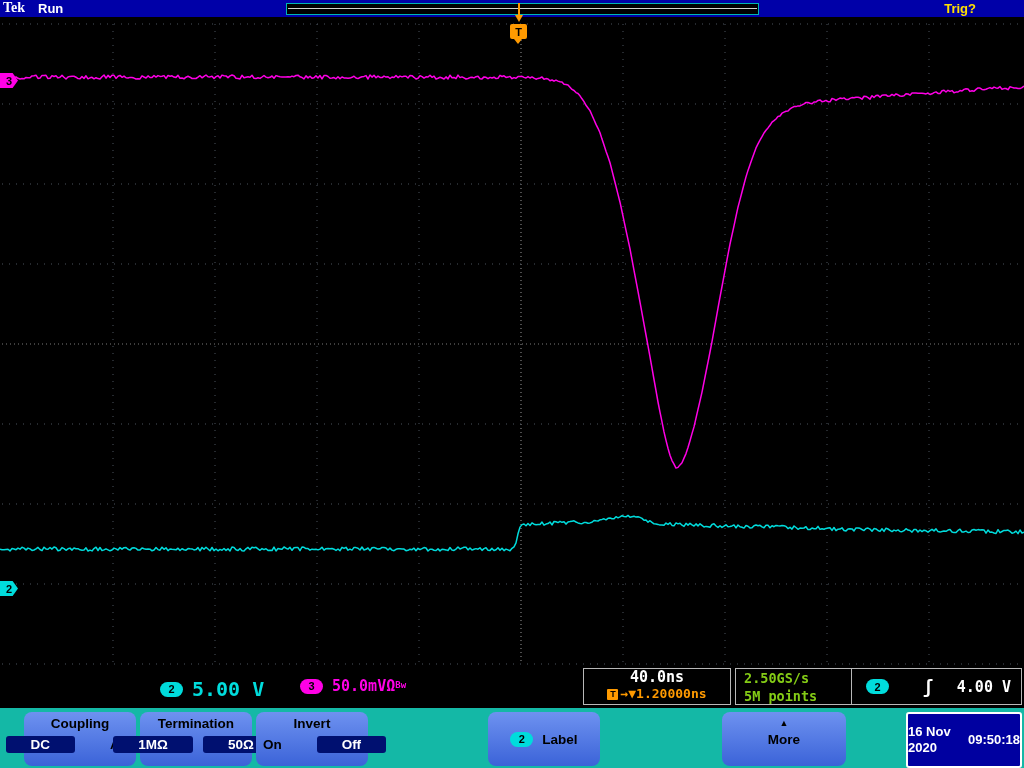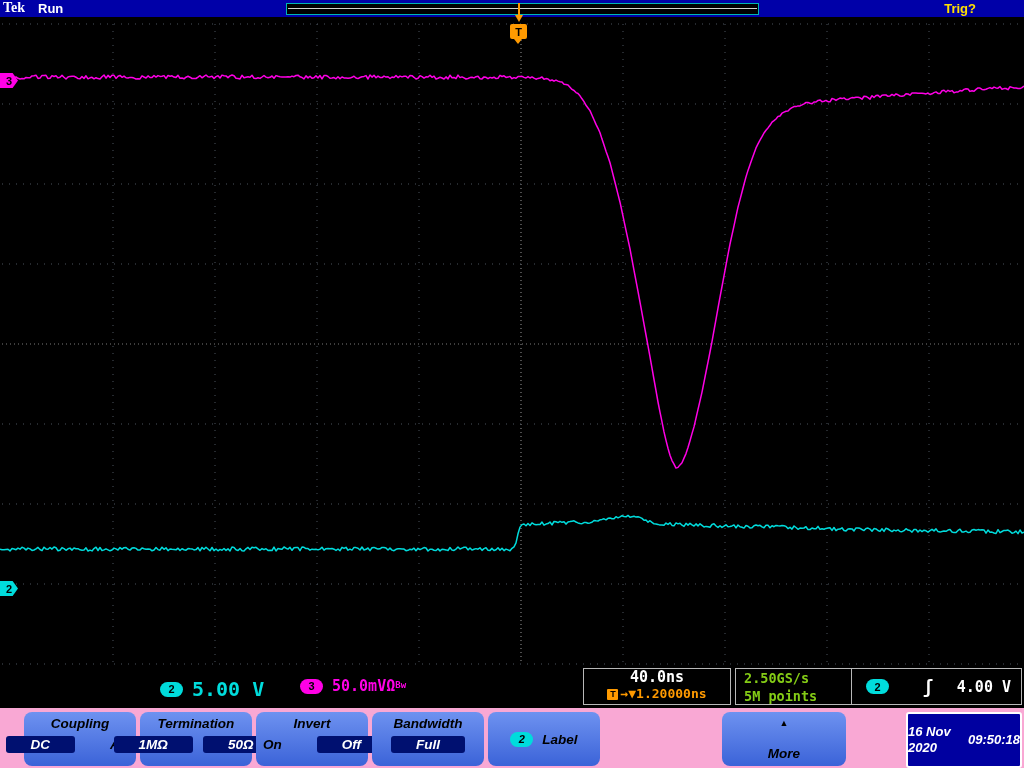--- a/index.html
+++ b/index.html
@@ -53,34 +53,34 @@
        background:#ff9a00;color:#000;font-size:9px;font-weight:bold;border-radius:1px;
        font-family:"Liberation Sans",sans-serif;}
   .delaytxt{color:#ff9a00;font-size:13px;font-weight:bold;}
   .ratebox{left:735px;width:110px;padding-left:8px;}
   .rateline{color:#84cc16;font-size:13.5px;font-weight:bold;line-height:17px;margin-top:1px;text-align:left;}
   .trigbox{left:851px;width:169px;display:flex;align-items:center;}
   .slope{color:#fff;font-size:17px;font-weight:bold;margin-left:34px;}
   .triglvl{color:#fff;font-size:15px;font-weight:bold;margin-left:auto;margin-right:10px;}
   .trigbox .pill{margin-left:14px;}
   
-  .menubar{position:absolute;left:0;top:708px;width:1024px;height:60px;background:#f9a8d4;font-style:italic;}
+  .menubar{position:absolute;left:0;top:708px;width:1024px;height:60px;background:#14b8a6;}
   .btn{position:absolute;top:4px;height:54px;width:112px;border-radius:8px;
        background:linear-gradient(#6e92f0,#3b63d8);color:#000;display:flex;
        flex-direction:column;align-items:center;}
   .btn .title{font-size:13.5px;font-weight:bold;margin-top:4px;}
   .opts{display:flex;gap:10px;margin-top:5px;align-items:center;}
   .opt{font-size:13.5px;font-weight:bold;padding:1px 25px;}
   .opt.sel{background:#001070;color:#fff;border-radius:3px;}
   .b1{left:24px;} .b2{left:140px;} .b3{left:256px;} .b4{left:372px;}
   .b5{left:488px;flex-direction:row;justify-content:center;gap:9px;}
   .b5 .title{margin-top:0;}
   .b6{left:722px;width:124px;}
   .morearrow{font-size:9px;margin-top:6px;color:#000;}
-  .b6 .title{margin-top:18px;}
+  .b6 .title{margin-top:4px;}
   .datebox{position:absolute;left:906px;top:4px;width:112px;height:52px;background:#0000a0;
            border:2px solid #fff;border-radius:3px;display:flex;flex-direction:row;
            align-items:center;justify-content:center;color:#fff;font-weight:bold;
            font-size:13px;line-height:16px;}
 </style>
 </head>
 <body>
 
 <div class="screen">
 
@@ -172,26 +172,20 @@
         <span class="opt sel">50Ω</span>
       </span>
     </div>
     <div class="btn b3">
       <span class="title">Invert</span>
       <span class="opts">
         <span class="opt">On</span>
         <span class="opt sel">Off</span>
       </span>
     </div>
-    <div class="btn b4">
-      <span class="title">Bandwidth</span>
-      <span class="opts">
-        <span class="opt sel">Full</span>
-      </span>
-    </div>
     <div class="btn b5">
       <span class="pill pill-cyan">2</span>
       <span class="title">Label</span>
     </div>
     <div class="btn b6">
       <span class="morearrow">▲</span>
       <span class="title">More</span>
     </div>
     <div class="datebox">
       <span>16 Nov 2020</span>

